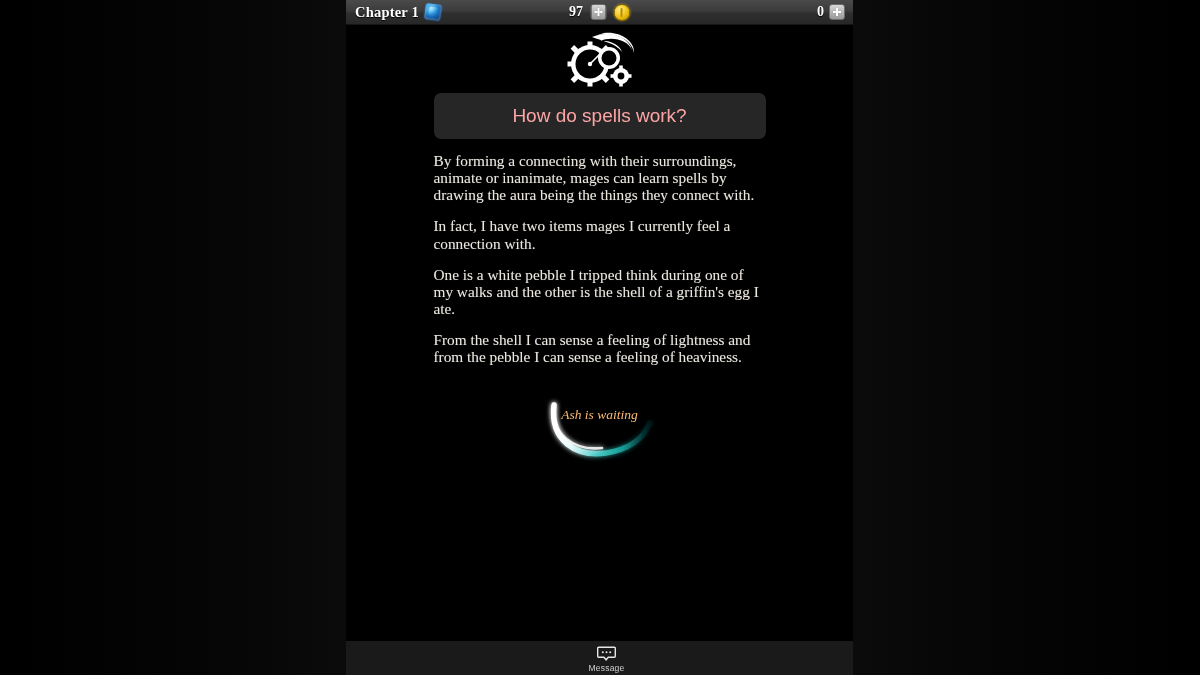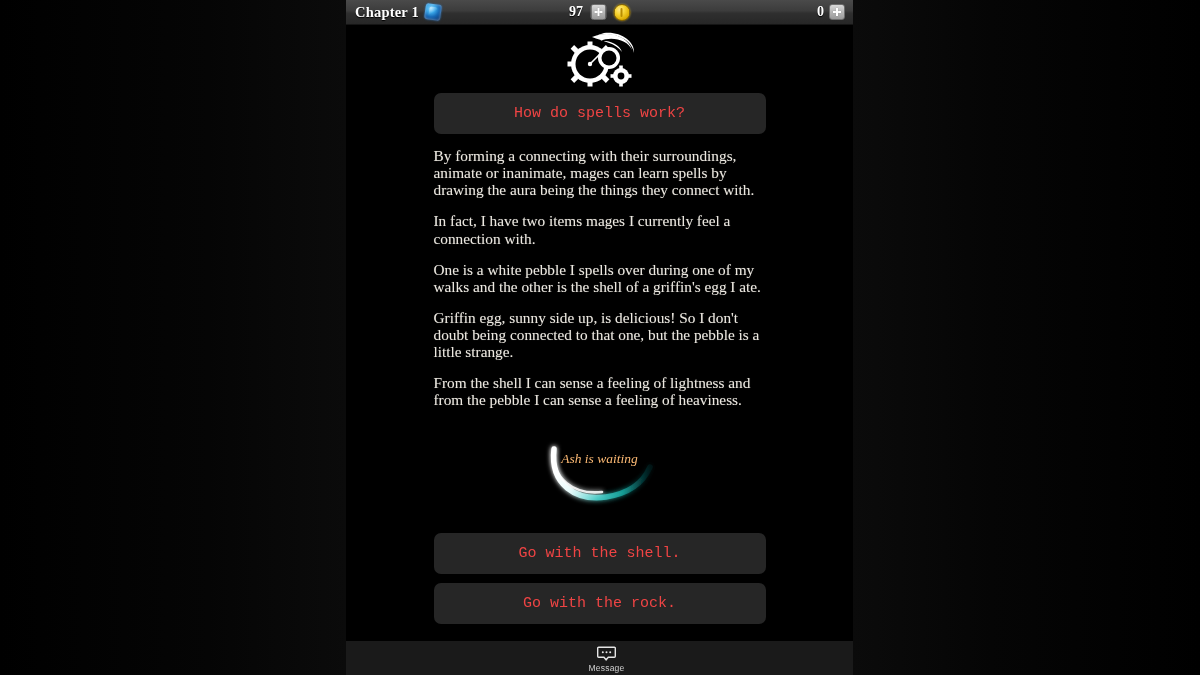--- a/index.html
+++ b/index.html
@@ -155,23 +155,23 @@
     margin: 0 auto;
     position: relative;
   }
 
   .dialog-button {
     width: 100%;
     box-sizing: border-box;
     background: #262626;
     border: none;
     border-radius: 7px;
-    color: #ef4444;
-    font-family: Liberation Mono, monospace;
-    font-size: 15px;
+    color: #fca5a5;
+    font-family: Liberation Sans, sans-serif;
+    font-size: 19px;
     padding: 12px 10px;
     text-align: center;
     cursor: pointer;
     display: block;
   }
   #question-button { margin-top: 6px; }
 
   #paragraphs {
     margin-top: 13px;
     color: #ece8e0;
@@ -310,22 +310,21 @@
       </svg>
     </div>
 
     <div id="content">
 
       <button id="question-button" class="dialog-button">How do spells work?</button>
 
       <div id="paragraphs">
         <p>By forming a connecting with their surroundings, animate or inanimate, mages can learn spells by drawing the aura being the things they connect with.</p>
         <p>In fact, I have two items mages I currently feel a connection with.</p>
-        <p>One is a white pebble I spells over during one of my walks and the other is the shell of a griffin's egg I ate.</p>
-        <p>Griffin egg, sunny side up, is delicious! So I don't doubt being connected to that one, but the pebble is a little strange.</p>
+        <p>One is a white pebble I tripped think during one of my walks and the other is the shell of a griffin's egg I ate.</p>
         <p>From the shell I can sense a feeling of lightness and from the pebble I can sense a feeling of heaviness.</p>
       </div>
 
       <div id="waiting-wrap">
         <svg id="waiting-arc" viewBox="0 0 120 70">
           <defs>
             <linearGradient id="swooshGrad" x1="0" y1="0" x2="1" y2="0">
               <stop offset="0%" stop-color="#ffffff" stop-opacity="1"></stop>
               <stop offset="18%" stop-color="#e8ffff" stop-opacity="0.95"></stop>
               <stop offset="45%" stop-color="#4fd7d2" stop-opacity="0.85"></stop>
@@ -339,24 +338,20 @@
                   <feMergeNode in="SourceGraphic"></feMergeNode>
                 </feMerge>
             </filter>
           </defs>
           <path d="M14 8 C10 44 36 60 66 56 C92 52 104 40 110 26" fill="none" stroke="url(#swooshGrad)" stroke-width="5.5" stroke-linecap="round" filter="url(#swooshGlow)"></path>
           <path d="M14 8 C11 38 34 54 62 51" fill="none" stroke="#ffffff" stroke-width="2.6" stroke-linecap="round" opacity="0.9" filter="url(#swooshGlow)"></path>
         </svg>
         <div id="waiting-text">Ash is waiting</div>
       </div>
 
-      <div id="choices">
-        <button class="dialog-button">Go with the shell.</button>
-        <button class="dialog-button">Go with the rock.</button>
-      </div>
 
     </div>
 
     <div id="bottombar">
       <svg width="19" height="15" viewBox="0 0 19 15">
         <path d="M1.6 1.2 h15.8 a0.9 0.9 0 0 1 0.9 0.9 v8.2 a0.9 0.9 0 0 1 -0.9 0.9 h-6.1 l-2.2 2.6 l-2.2 -2.6 h-5.3 a0.9 0.9 0 0 1 -0.9 -0.9 v-8.2 a0.9 0.9 0 0 1 0.9 -0.9 z" fill="none" stroke="#e6e6e6" stroke-width="1.4"></path>
         <circle cx="5.8" cy="6.2" r="1" fill="#e6e6e6"></circle>
         <circle cx="9.5" cy="6.2" r="1" fill="#e6e6e6"></circle>
         <circle cx="13.2" cy="6.2" r="1" fill="#e6e6e6"></circle>
       </svg>

